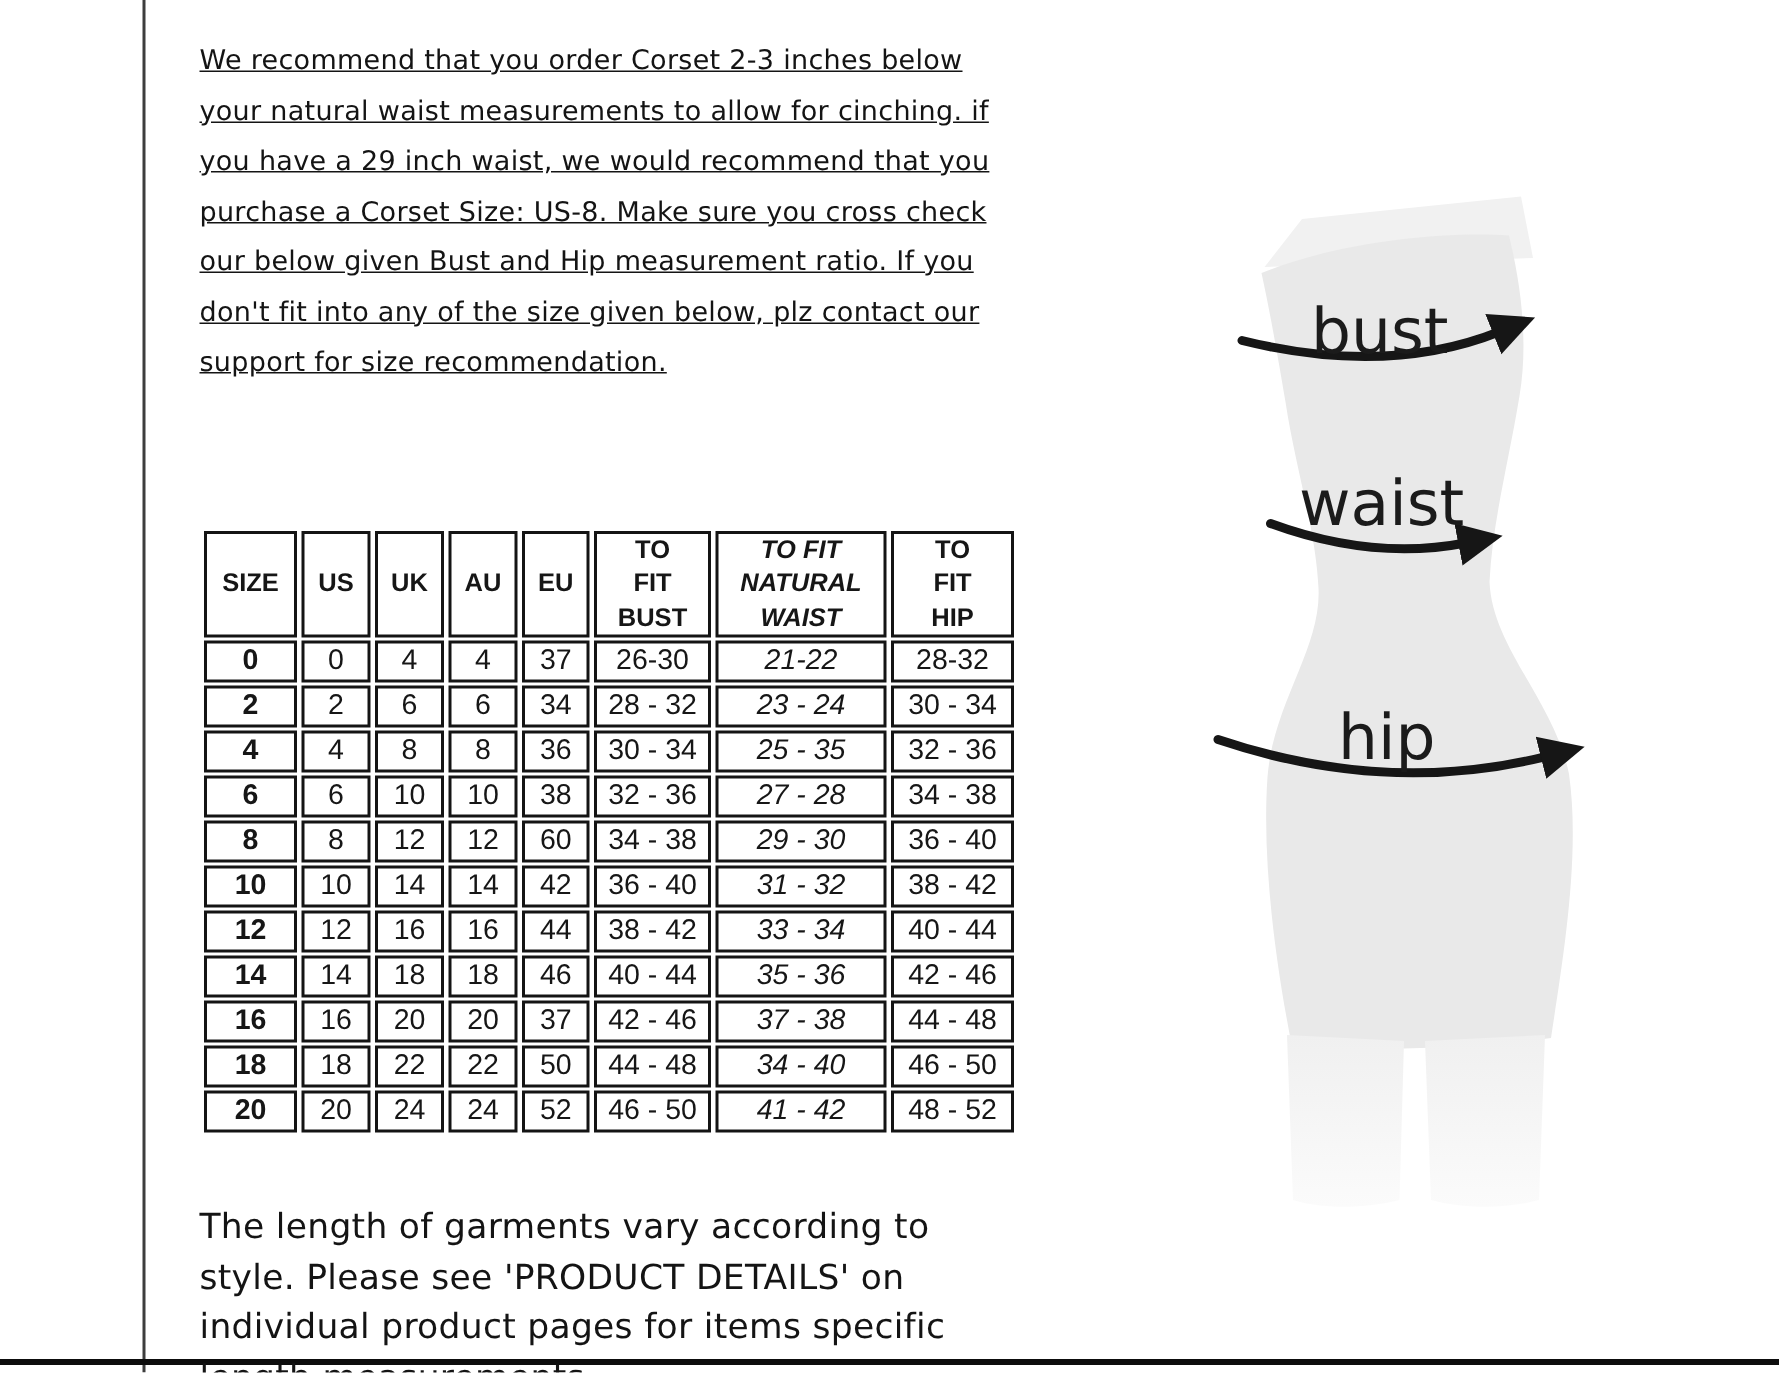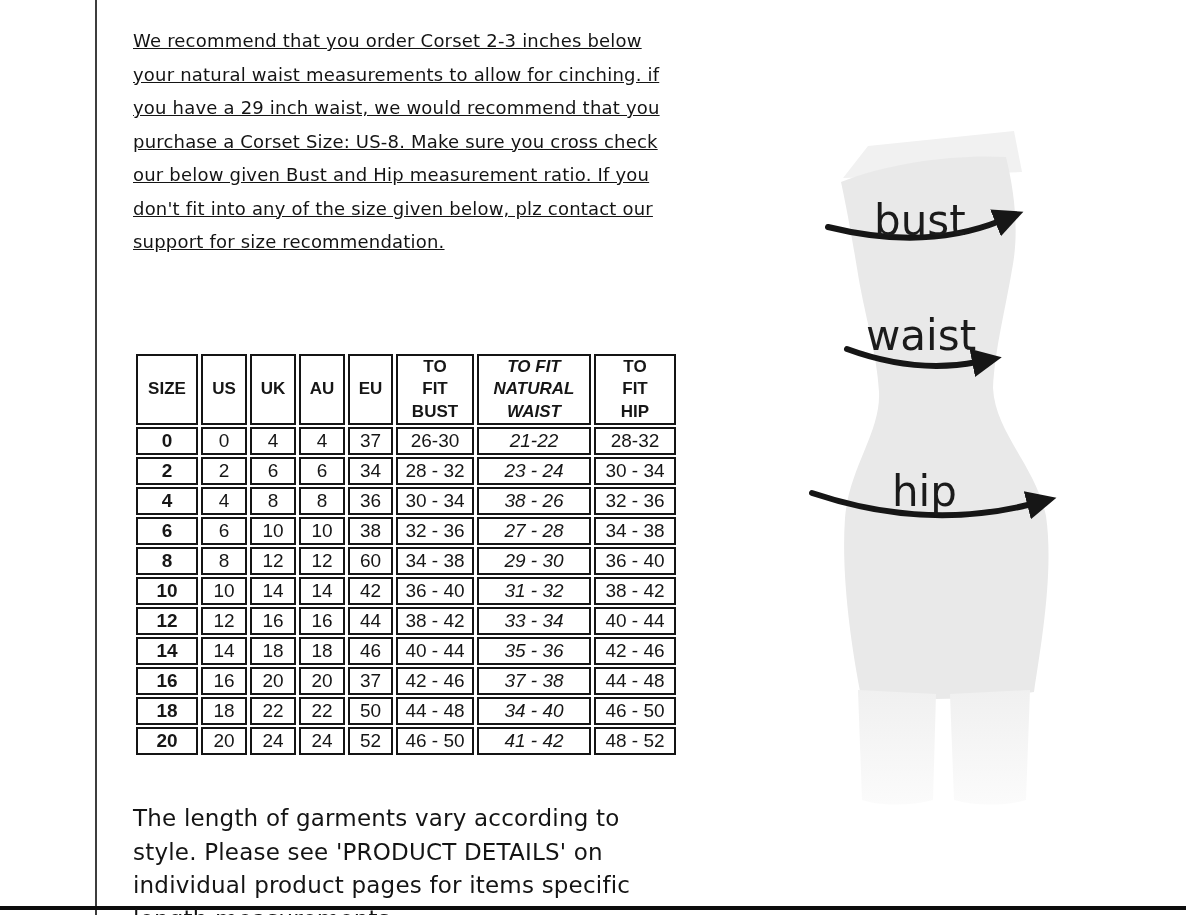--- a/index.html
+++ b/index.html
@@ -132,21 +132,21 @@
         <td>23 - 24</td>
         <td>30 - 34</td>
       </tr>
       <tr>
         <td>4</td>
         <td>4</td>
         <td>8</td>
         <td>8</td>
         <td>36</td>
         <td>30 - 34</td>
-        <td>38 - 26</td>
+        <td>25 - 35</td>
         <td>32 - 36</td>
       </tr>
       <tr>
         <td>6</td>
         <td>6</td>
         <td>10</td>
         <td>10</td>
         <td>38</td>
         <td>32 - 36</td>
         <td>27 - 28</td>

